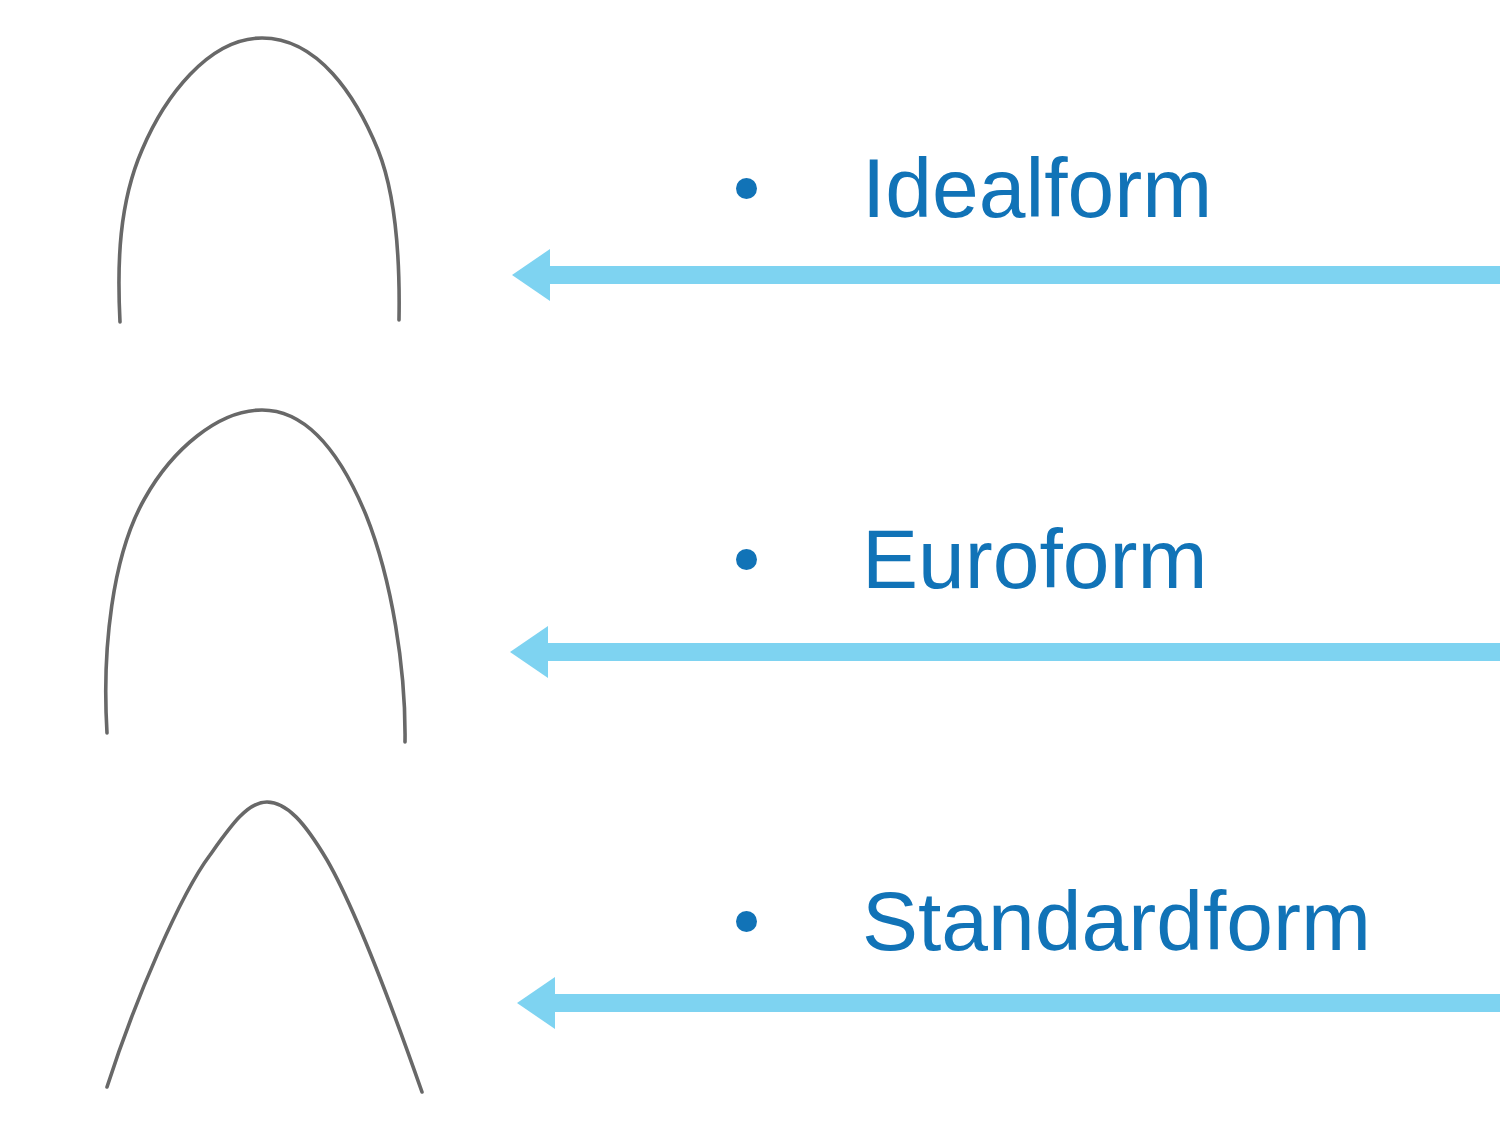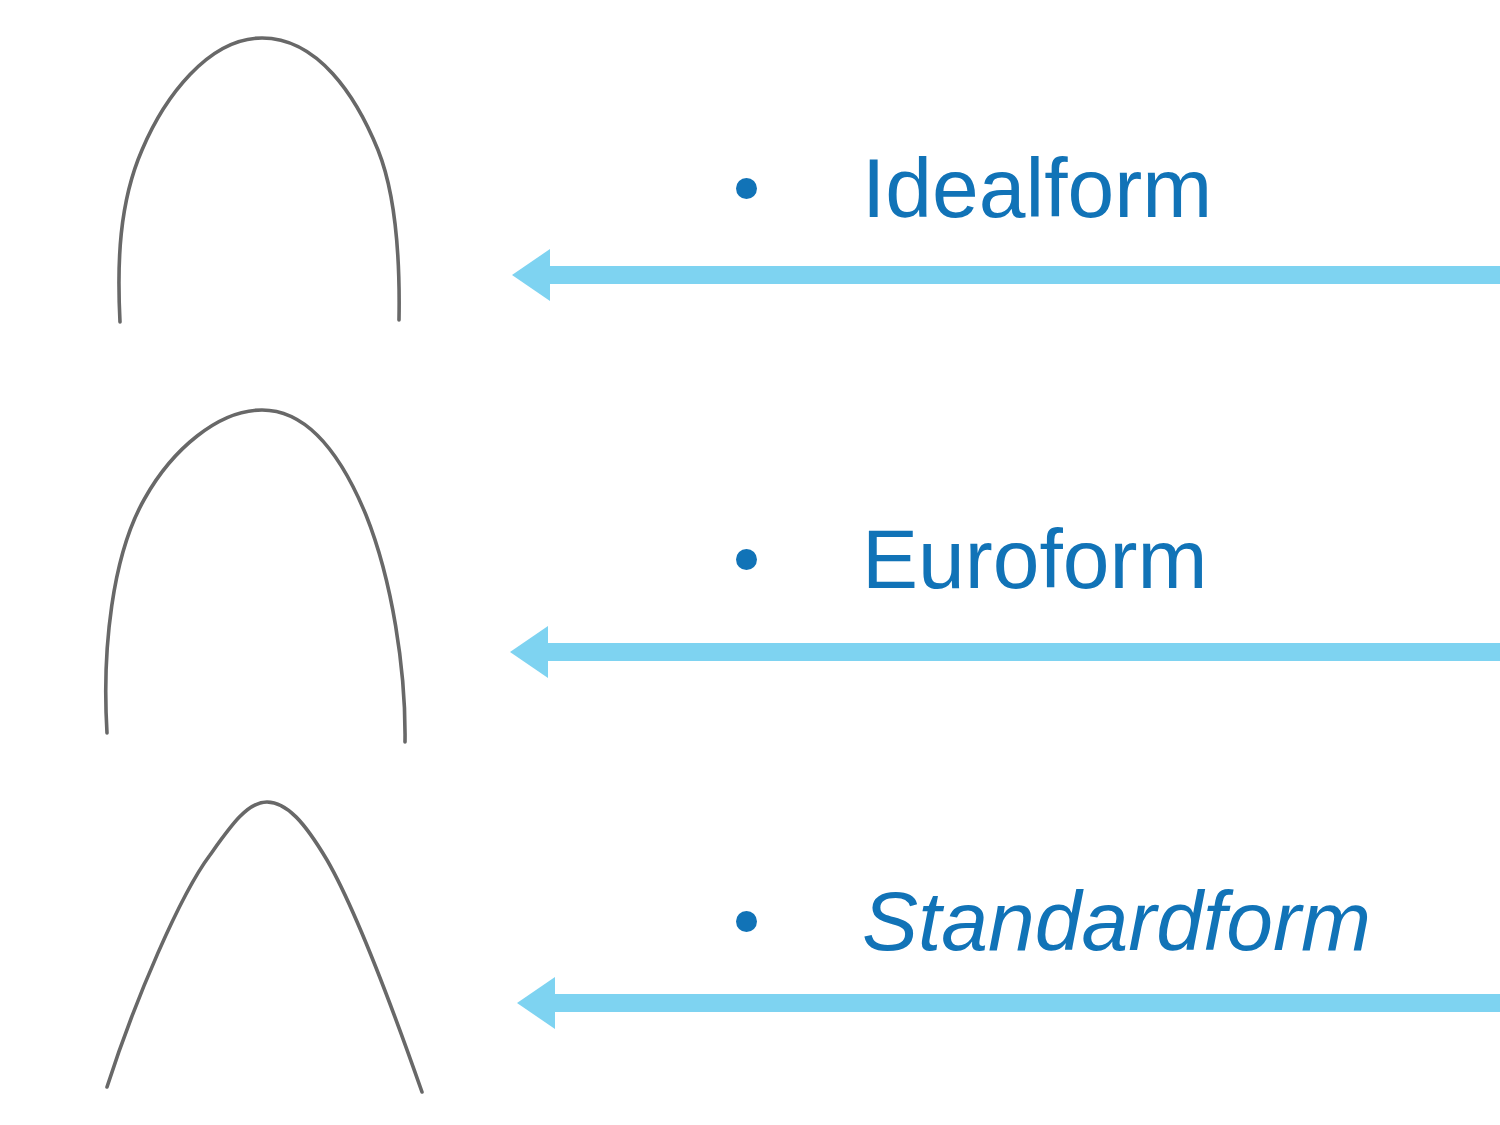--- a/index.html
+++ b/index.html
@@ -31,21 +31,21 @@
   .label-row {
     position: absolute;
     left: 736px;
     height: 120px;
     display: flex;
     align-items: center;
     white-space: nowrap;
   }
   #label-row-1 { top: 128px; }
   #label-row-2 { top: 499px; }
-  #label-row-3 { top: 861px; font-style: italic; }
+  #label-row-3 { top: 861px; }
   .bullet {
     width: 21px;
     height: 21px;
     border-radius: 50%;
     background: var(--label-blue, #1173b7);
     margin-right: 105px;
     flex: 0 0 auto;
   }
   .label-text {
     font-size: 84px;

